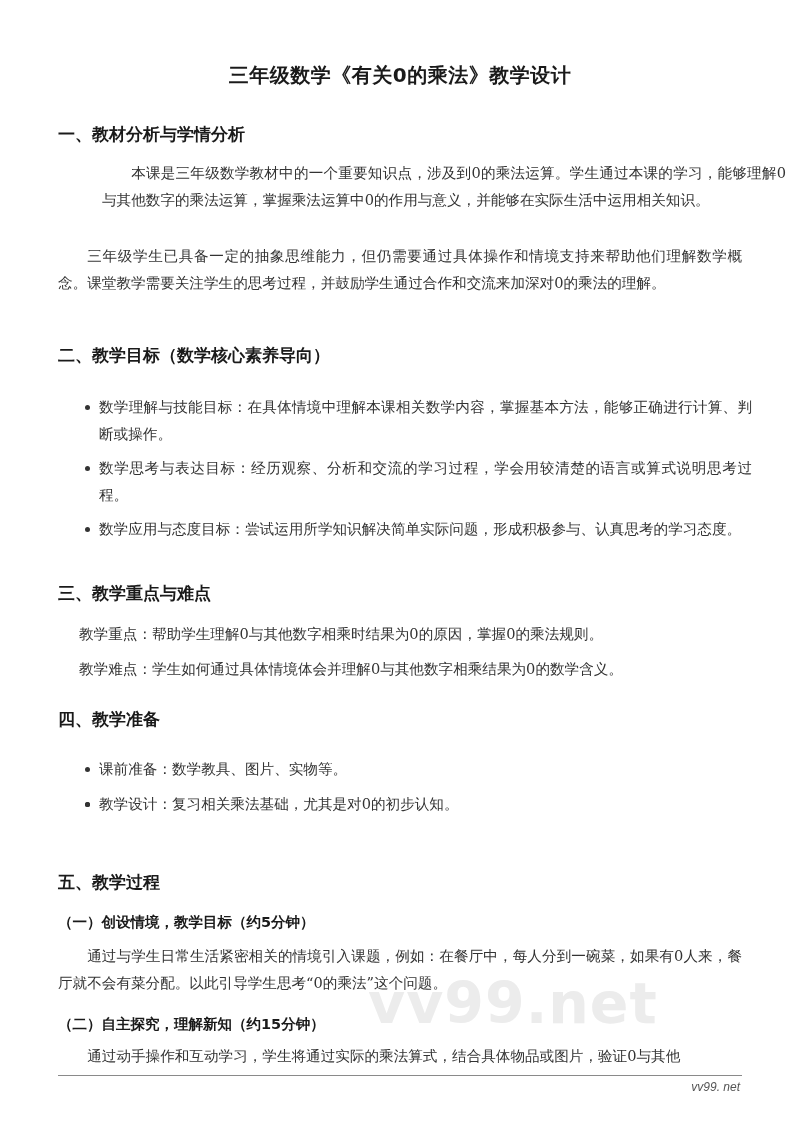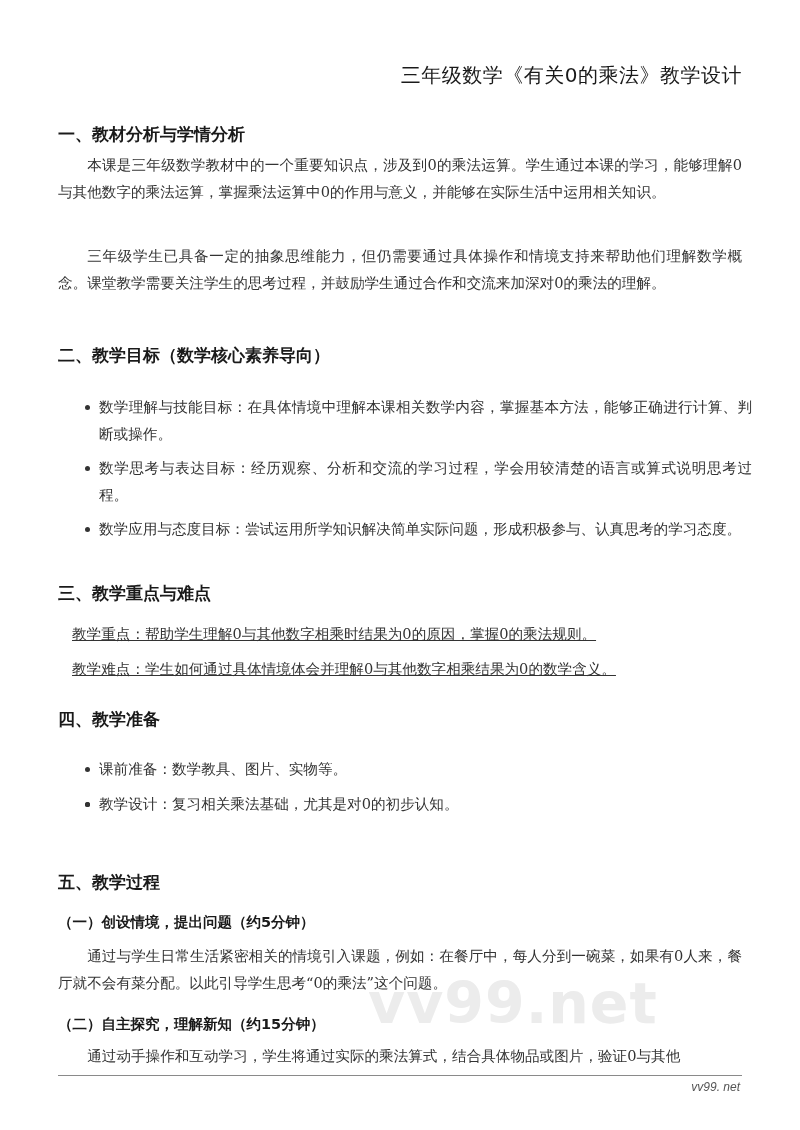--- a/index.html
+++ b/index.html
@@ -19,23 +19,23 @@
     position: absolute;
     left: 58px;
     top: 0;
     width: 684px;
   }
   .doc-title {
     position: absolute;
     top: 62px;
     left: 0;
     width: 684px;
-    text-align: right;
+    text-align: center;
     font-family: "DejaVu Sans", "Liberation Sans", sans-serif;
-    font-weight: normal;
+    font-weight: bold;
     font-size: 20px;
     color: #1a1a1a;
     letter-spacing: 0.5px;
   }
   .h1 {
     position: absolute;
     left: 0;
     font-family: "DejaVu Sans", "Liberation Sans", sans-serif;
     font-weight: bold;
     font-size: 17px;
@@ -53,24 +53,23 @@
     position: absolute;
     left: 0;
     width: 684px;
     font-size: 14.6px;
     line-height: 26.5px;
     text-indent: 2em;
     text-align: justify;
     color: #333;
   }
   .para.noindent-block {
-    left: 14px;
+    left: 21px;
     width: 653px;
     text-indent: 0;
-    text-decoration: underline;
   }
   .bullets {
     position: absolute;
     left: 0;
     width: 684px;
     margin: 10px;
     padding: 0;
     list-style: none;
   }
   .bullets li {
@@ -124,21 +123,21 @@
 </head>
 <body>
 
 <div class="watermark">vv99.net</div>
 
 <div class="page content">
 
   <div class="doc-title">三年级数学《有关0的乘法》教学设计</div>
 
   <div class="h1" style="top:123px;">一、教材分析与学情分析</div>
-  <div class="para" style="top:152px;">本课是三年级数学教材中的一个重要知识点，涉及到0的乘法运算。学生通过本课的学习，能够理解0与其他数字的乘法运算，掌握乘法运算中0的作用与意义，并能够在实际生活中运用相关知识。</div>
+  <div class="para" style="top:160px;margin-left:44px;">本课是三年级数学教材中的一个重要知识点，涉及到0的乘法运算。学生通过本课的学习，能够理解0与其他数字的乘法运算，掌握乘法运算中0的作用与意义，并能够在实际生活中运用相关知识。</div>
   <div class="para" style="top:243px;">三年级学生已具备一定的抽象思维能力，但仍需要通过具体操作和情境支持来帮助他们理解数学概念。课堂教学需要关注学生的思考过程，并鼓励学生通过合作和交流来加深对0的乘法的理解。</div>
 
   <div class="h1" style="top:344px;">二、教学目标（数学核心素养导向）</div>
   <ul class="bullets" style="top:384px;">
     <li style="margin-bottom:8px;">
       <span class="dot"></span>
       <span>数学理解与技能目标：在具体情境中理解本课相关数学内容，掌握基本方法，能够正确进行计算、判断或操作。</span>
     </li>
     <li style="margin-bottom:8px;">
       <span class="dot"></span>
@@ -163,20 +162,20 @@
     <li style="margin-bottom:8px;">
       <span class="dot"></span>
     </li>
     <li>
       <span class="dot"></span>
       <span>教学设计：复习相关乘法基础，尤其是对0的初步认知。</span>
     </li>
   </ul>
 
   <div class="h1" style="top:871px;">五、教学过程</div>
-  <div class="h2" style="top:913px;">（一）创设情境，提出问题（约5分钟）</div>
+  <div class="h2" style="top:913px;">（一）创设情境，教学目标（约5分钟）</div>
   <div class="para" style="top:943px;">通过与学生日常生活紧密相关的情境引入课题，例如：在餐厅中，每人分到一碗菜，如果有0人来，餐厅就不会有菜分配。以此引导学生思考“0的乘法”这个问题。</div>
   <div class="h2" style="top:1015px;">（二）自主探究，理解新知（约15分钟）</div>
   <div class="para" style="top:1043px;">通过动手操作和互动学习，学生将通过实际的乘法算式，结合具体物品或图片，验证0与其他</div>
 </div>
 
 <div class="footer-rule"></div>
 <div class="footer-text">vv99. net</div>
 
 </body></html>

